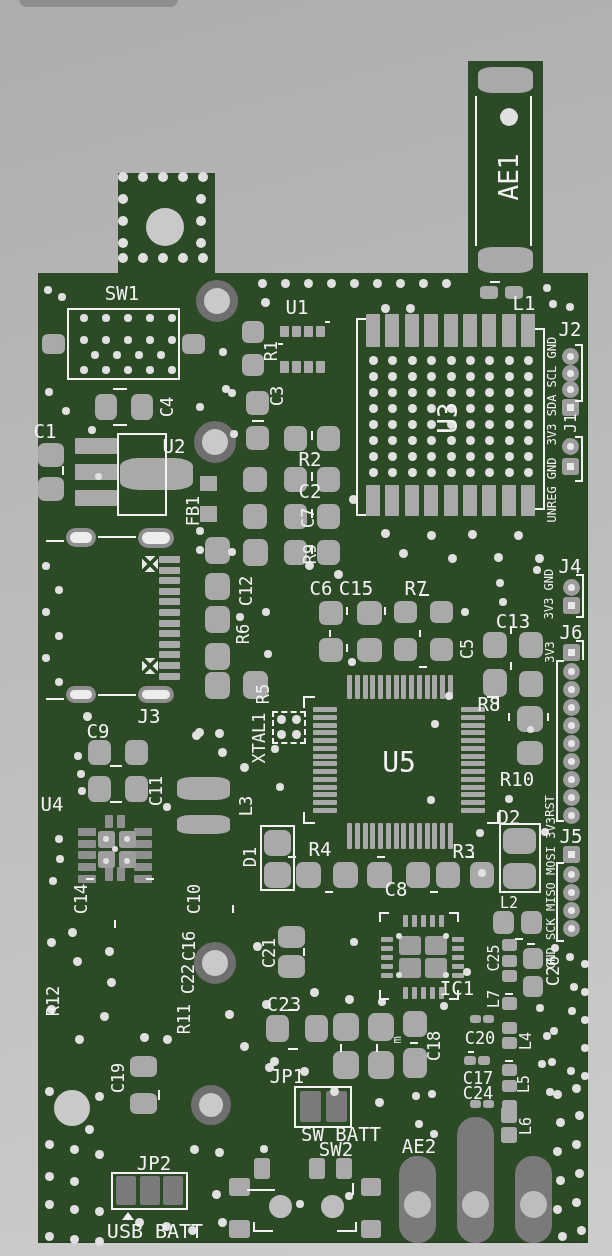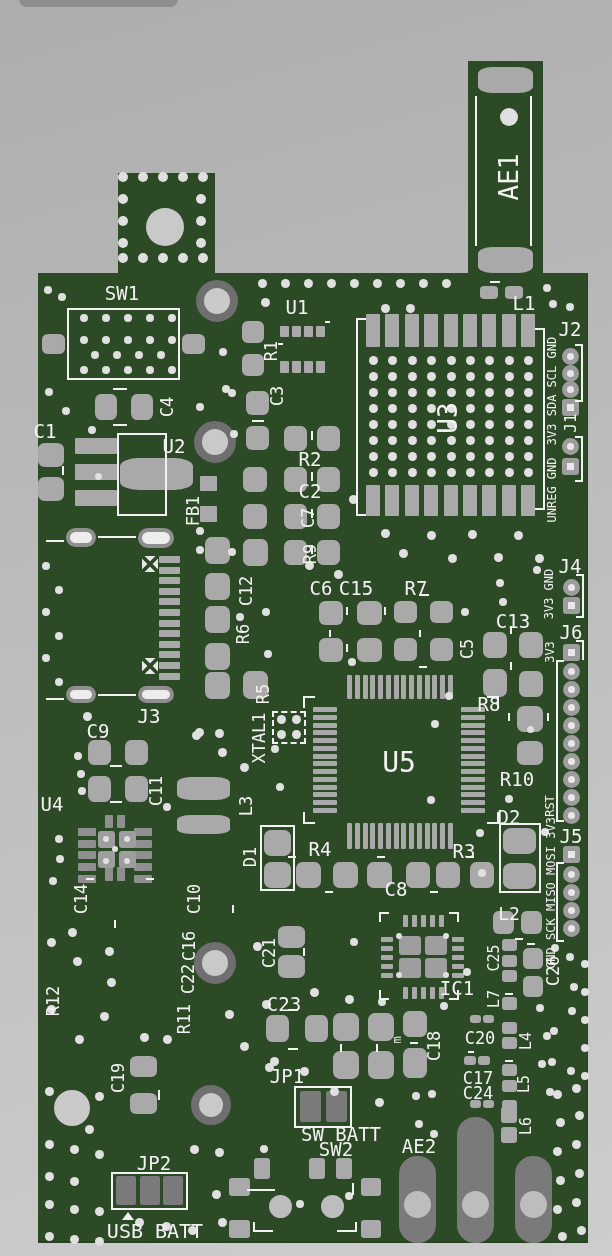--- a/index.html
+++ b/index.html
@@ -760,21 +760,21 @@
       <div class="lbl" style="left: 517px; top: 779px; font-size: 19px; transform: translate(-50%, -50%) rotate(0deg);">R10</div>
       <div class="lbl" style="left: 98px; top: 731px; font-size: 19px; transform: translate(-50%, -50%) rotate(0deg);">C9</div>
       <div class="lbl" style="left: 156px; top: 791px; font-size: 17px; transform: translate(-50%, -50%) rotate(-90deg);">C11</div>
       <div class="lbl" style="left: 52px; top: 804px; font-size: 19px; transform: translate(-50%, -50%) rotate(0deg);">U4</div>
       <div class="lbl" style="left: 246px; top: 806px; font-size: 17px; transform: translate(-50%, -50%) rotate(-90deg);">L3</div>
       <div class="lbl" style="left: 250px; top: 857px; font-size: 17px; transform: translate(-50%, -50%) rotate(-90deg);">D1</div>
       <div class="lbl" style="left: 320px; top: 849px; font-size: 19px; transform: translate(-50%, -50%) rotate(0deg);">R4</div>
       <div class="lbl" style="left: 464px; top: 851px; font-size: 19px; transform: translate(-50%, -50%) rotate(0deg);">R3</div>
       <div class="lbl" style="left: 396px; top: 889px; font-size: 19px; transform: translate(-50%, -50%) rotate(0deg);">C8</div>
       <div class="lbl" style="left: 509px; top: 817px; font-size: 19px; transform: translate(-50%, -50%) rotate(0deg);">D2</div>
-      <div class="lbl" style="left: 509px; top: 903px; font-size: 18px; transform: translate(-50%, -50%) rotate(0deg); margin-top: 11px;">L2</div>
+      <div class="lbl" style="left: 509px; top: 903px; font-size: 15px; transform: translate(-50%, -50%) rotate(0deg);">L2</div>
       <div class="lbl" style="left: 571px; top: 836px; font-size: 19px; transform: translate(-50%, -50%) rotate(0deg);">J5</div>
       <div class="lbl" style="left: 551px; top: 893px; font-size: 12px; transform: translate(-50%, -50%) rotate(-90deg);">GND SCK MISO MOSI 3V3</div>
       <div class="lbl" style="left: 81px; top: 899px; font-size: 17px; transform: translate(-50%, -50%) rotate(-90deg);">C14</div>
       <div class="lbl" style="left: 194px; top: 899px; font-size: 17px; transform: translate(-50%, -50%) rotate(-90deg);">C10</div>
       <div class="lbl" style="left: 189px; top: 946px; font-size: 17px; transform: translate(-50%, -50%) rotate(-90deg);">C16</div>
       <div class="lbl" style="left: 188px; top: 979px; font-size: 17px; transform: translate(-50%, -50%) rotate(-90deg);">C22</div>
       <div class="lbl" style="left: 184px; top: 1019px; font-size: 17px; transform: translate(-50%, -50%) rotate(-90deg);">R11</div>
       <div class="lbl" style="left: 53px; top: 1001px; font-size: 17px; transform: translate(-50%, -50%) rotate(-90deg);">R12</div>
       <div class="lbl" style="left: 269px; top: 953px; font-size: 17px; transform: translate(-50%, -50%) rotate(-90deg);">C21</div>
       <div class="lbl" style="left: 457px; top: 988px; font-size: 19px; transform: translate(-50%, -50%) rotate(0deg);">IC1</div>

